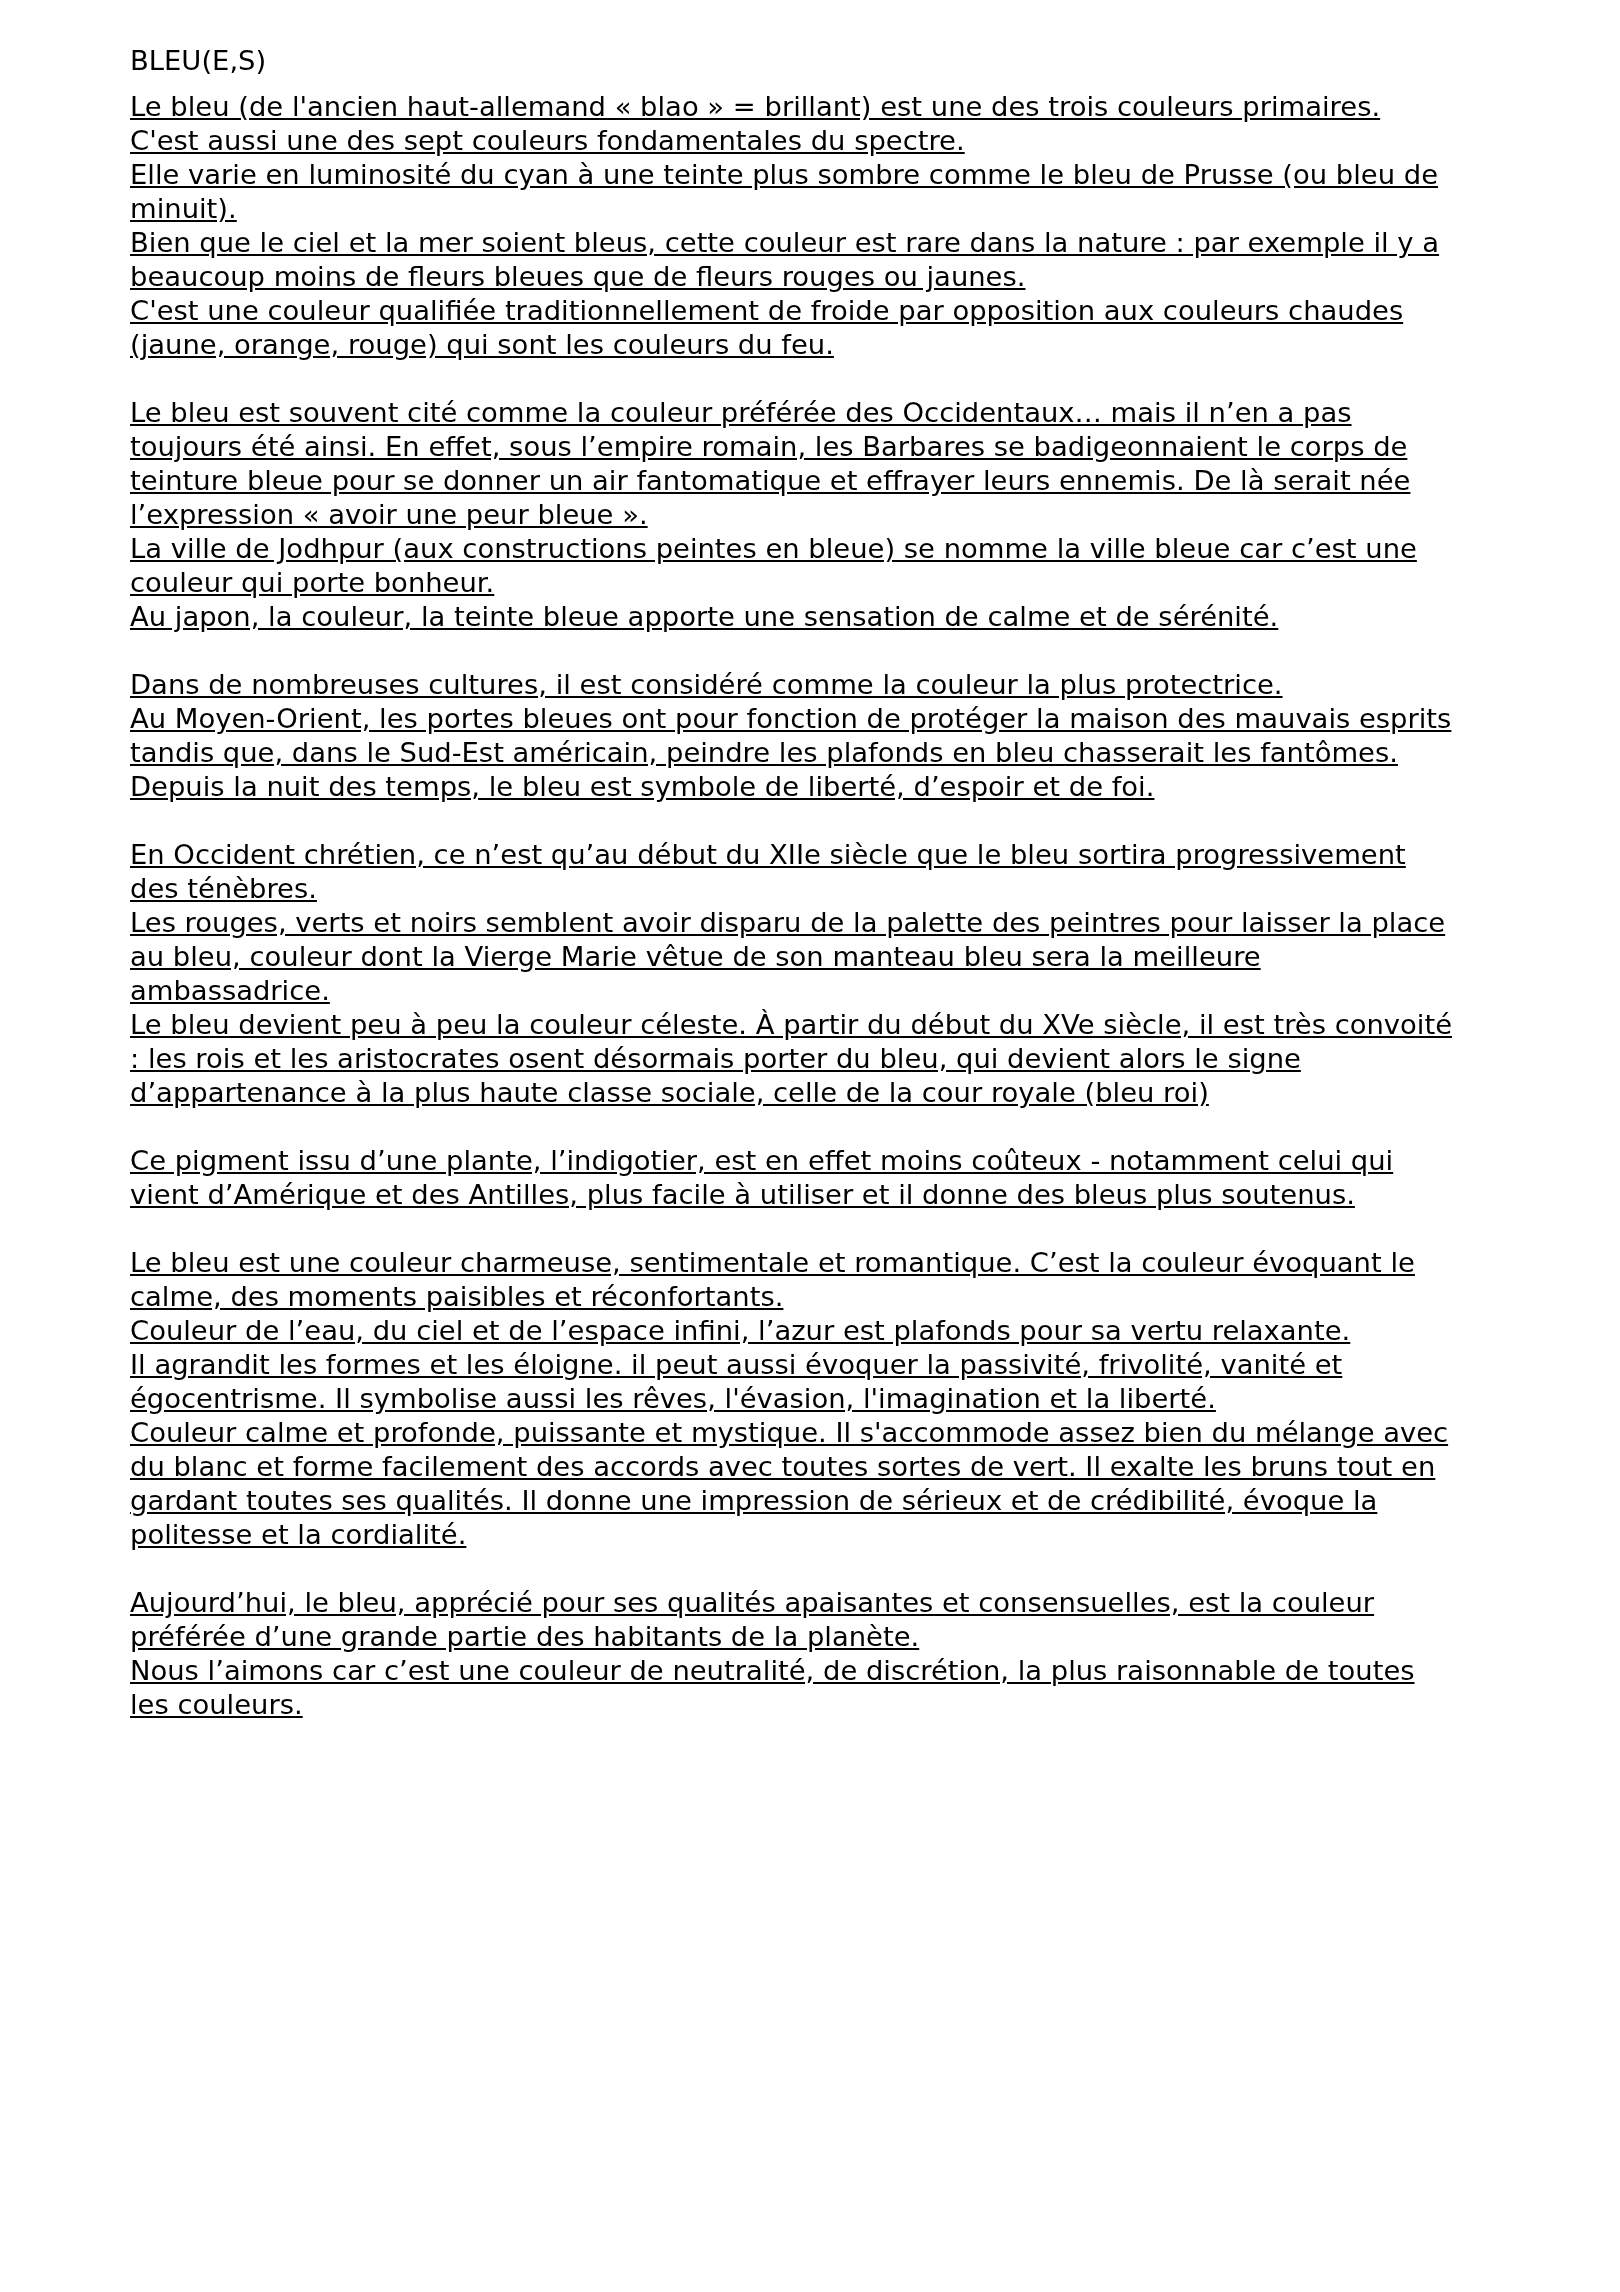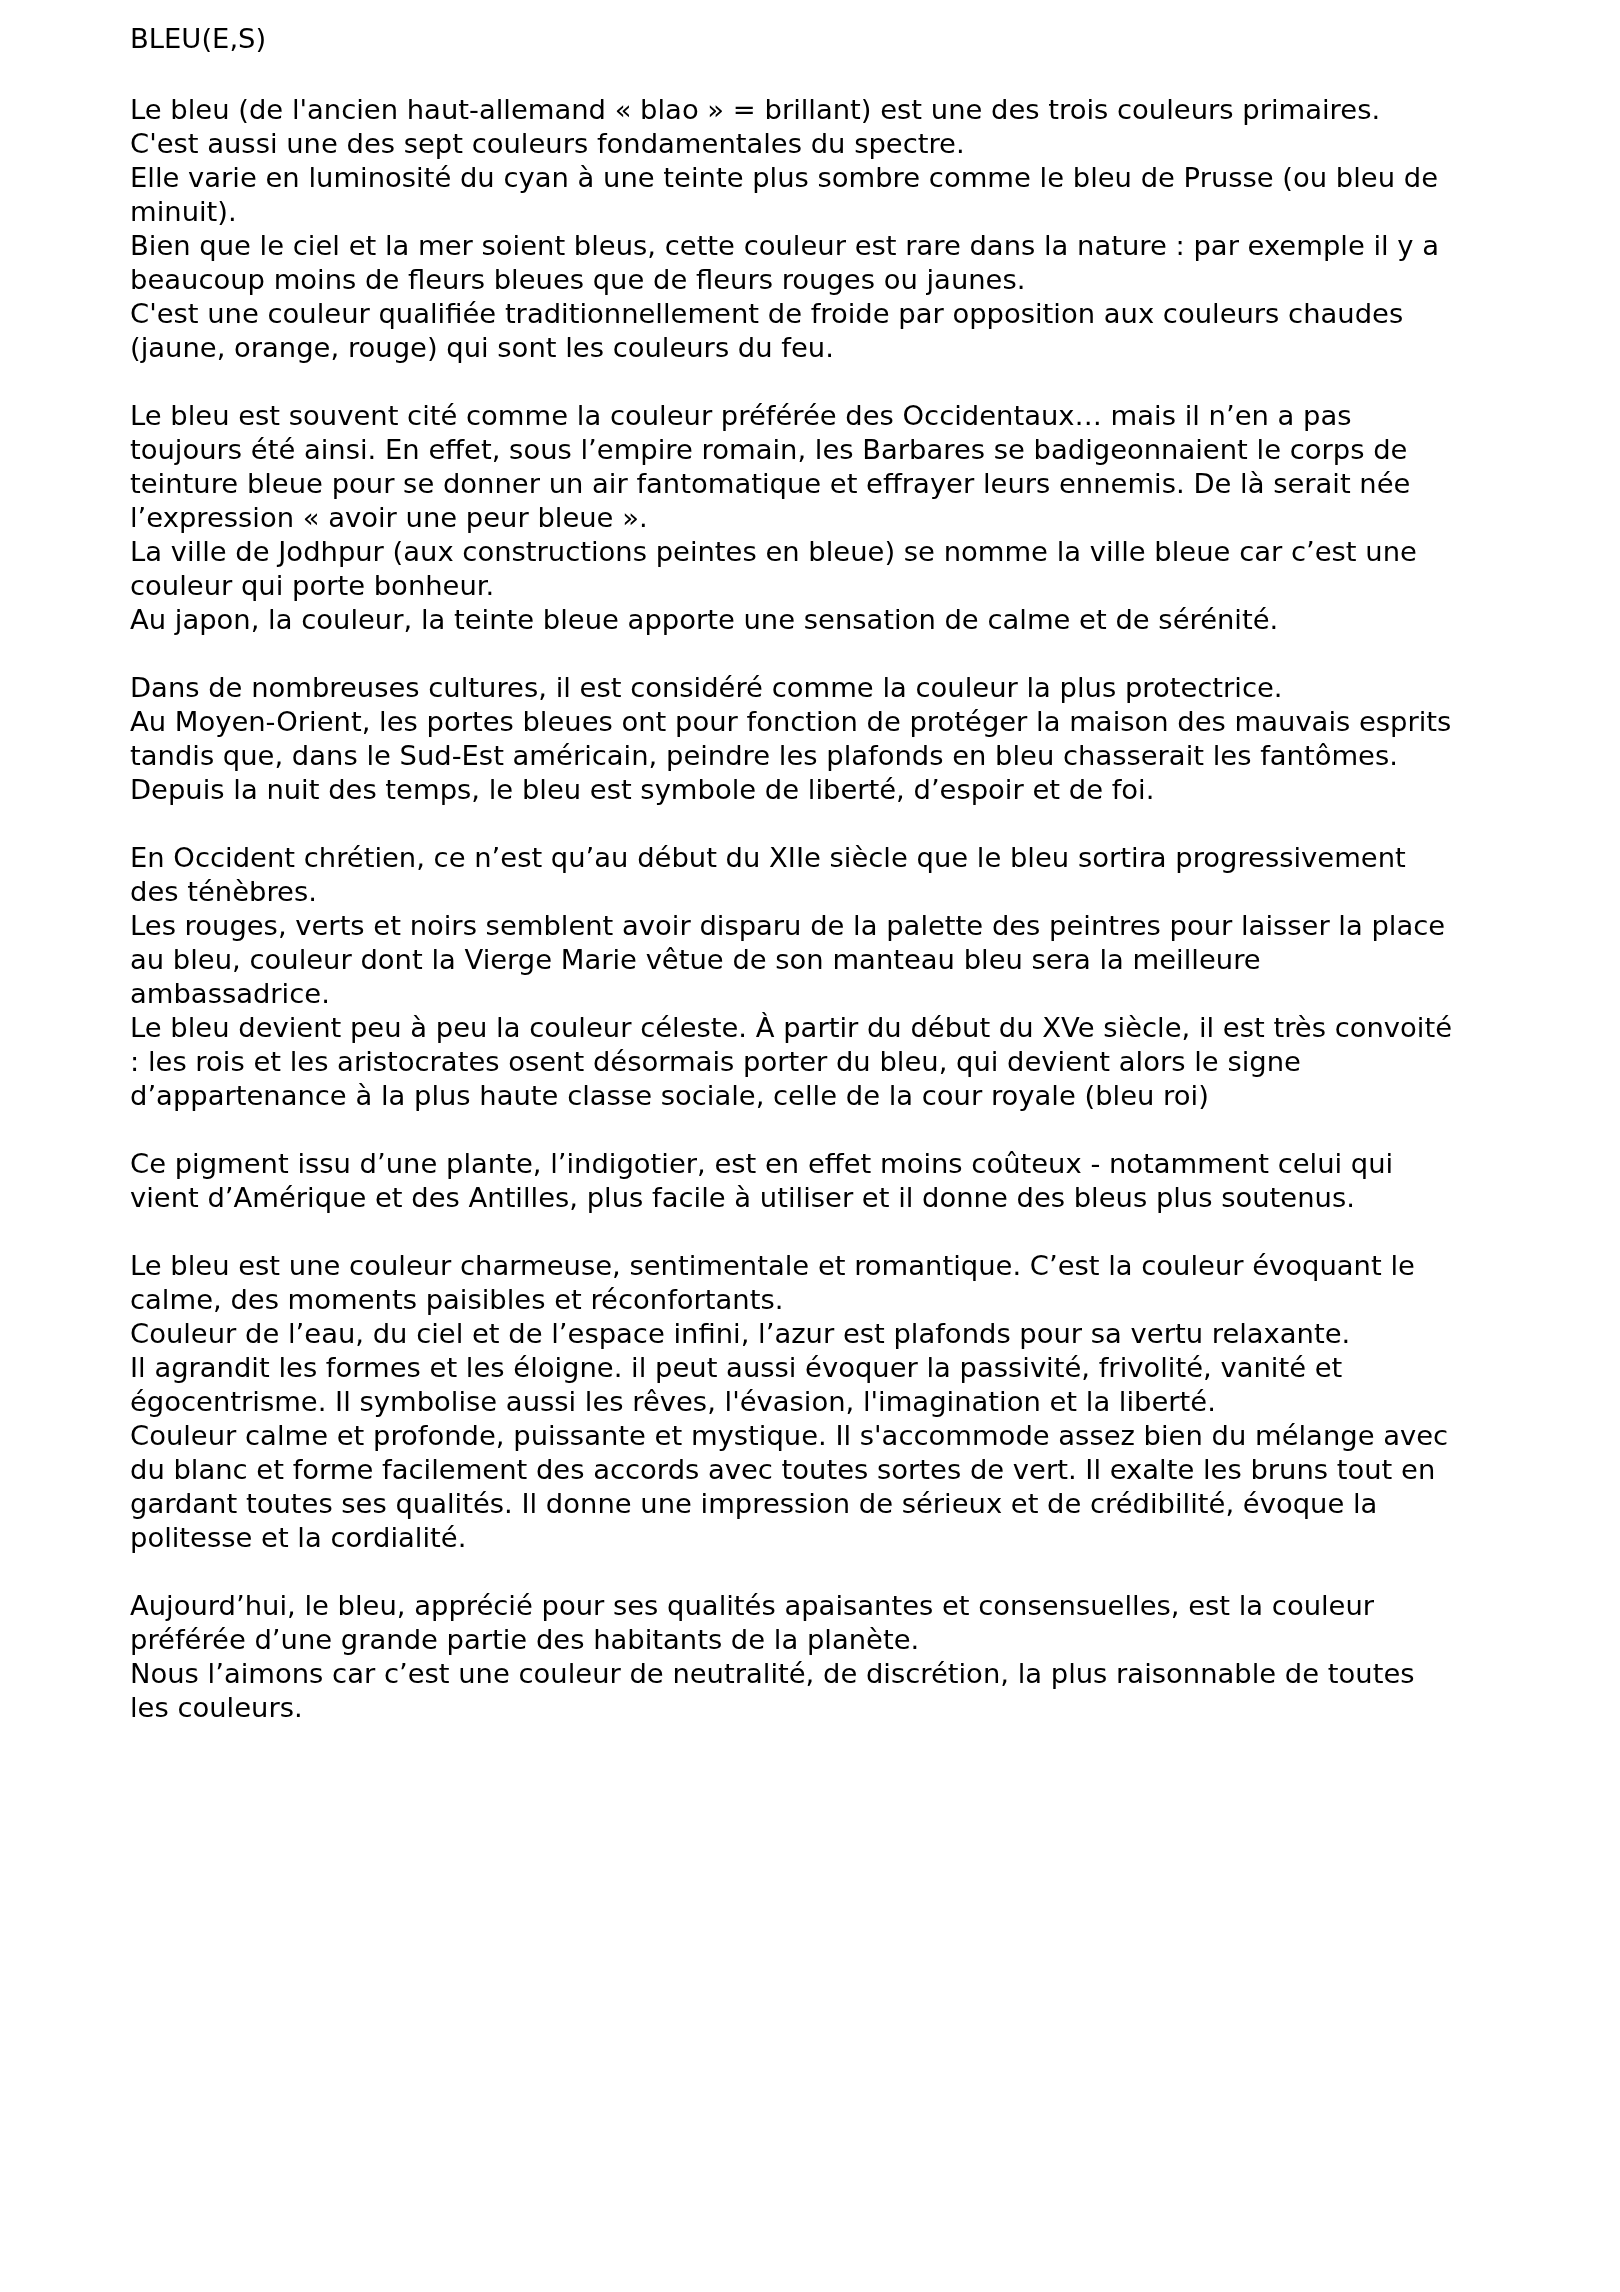--- a/index.html
+++ b/index.html
@@ -9,32 +9,33 @@
     padding: 0;
     background: #ffffff;
   }
   .page {
     position: relative;
     width: 1620px;
     height: 1920px;
     background: #ffffff;
     color: #000000;
     font-family: "DejaVu Sans", "Liberation Sans", sans-serif;
-    padding: 22px 162px 0 130px;
+    padding: 44px 162px 0 130px;
     overflow: hidden;
   }
   .title {
     font-size: 27.4px;
     font-weight: 400;
     line-height: 34px;
     margin: 0;
     letter-spacing: 0;
   }
   .doc-body {
-    margin-top: 37px;
+    margin-top: 12px;
+    text-decoration: underline;
   }
   .paragraph {
     margin: 0 0 34px 0;
   }
   .line {
     font-size: 27.4px;
     line-height: 34px;
     white-space: normal;
     text-align: left;
   }

